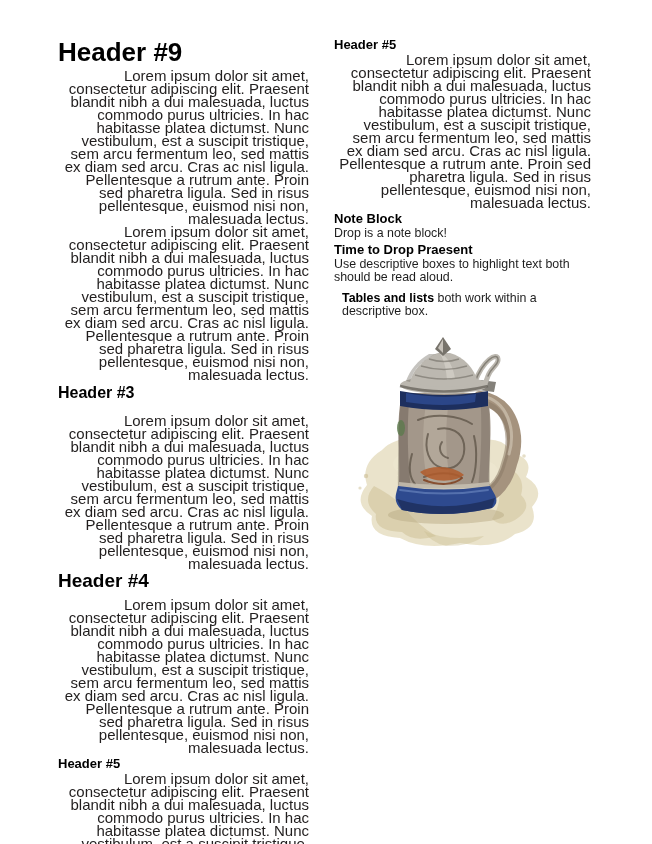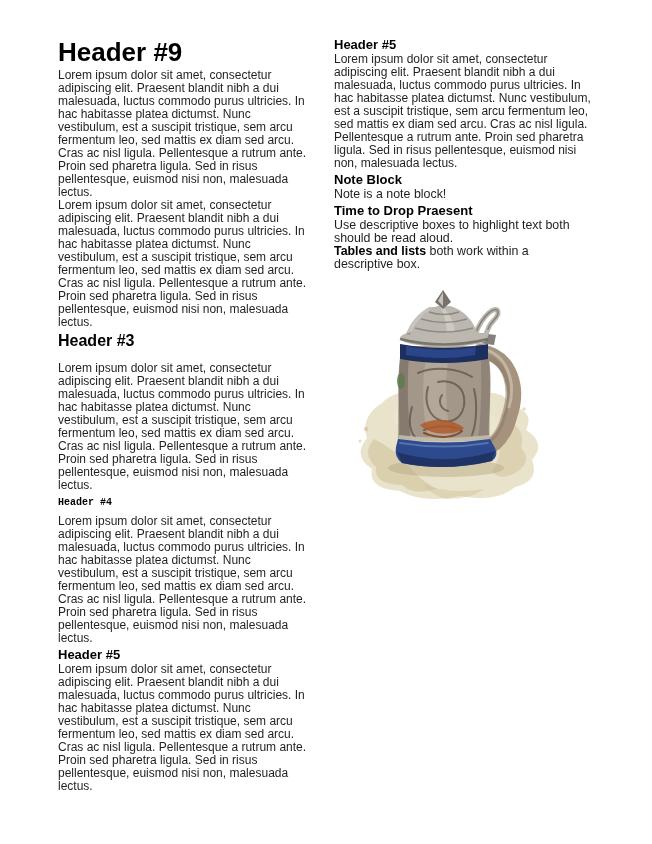--- a/index.html
+++ b/index.html
@@ -14,34 +14,35 @@
     position: relative;
     width: 652px; height: 844px;
     background: #ffffff;
   }
   .col { position: absolute; top: 38px; }
   .col-left  { left: 58px;  width: 251px; }
   .col-right { left: 334px; width: 257px; }
 
   p.body {
     margin: 0;
-    font-size: 12px;
+    font-size: 15px;
     line-height: 13.0px;
     color: #211e1e;
+    text-align: right;
   }
   h1, h2, h3, h4, h5 { color: #000; font-weight: 700; }
   h1 { font-size: 26px;   line-height: 28px; margin: 0 0 3px 0; }
   h2 { font-size: 20.5px; line-height: 23px; margin: 2px 0 2px 0; }
   h3 { font-size: 16px;   line-height: 18px; margin: 3px 0 12px 0; }
-  h4 { font-size: 10px; line-height: 15px; margin: 3px 0 5px 0; font-family: Liberation Mono, monospace; }
+  h4 { font-size: 19px; line-height: 15px; margin: 3px 0 10px 0; }
   h5 { font-size: 13px; line-height: 14px; margin: 3px 0 1px 0; }
   .col-right h5.first { margin-top: 0; }
 
   p.note-line { margin: 0; font-size: 12.4px; line-height: 13.0px; }
-  p.tables-line { margin: 0; font-size: 12.4px; line-height: 13.0px; }
+  p.tables-line { margin: 8px; font-size: 12.4px; line-height: 13.0px; }
   p.tables-line strong { font-weight: 700; color: #000; }
 
   .figure {
     position: relative;
     margin: 18px 0 0 20px;
     width: 196px; height: 215px;
   }
   .figure svg { display: block; }
 </style>
 </head>
@@ -63,21 +64,21 @@
 
     <h5>Header #5</h5>
     <p class="body">Lorem ipsum dolor sit amet, consectetur adipiscing elit. Praesent blandit nibh a dui malesuada, luctus commodo purus ultricies. In hac habitasse platea dictumst. Nunc vestibulum, est a suscipit tristique, sem arcu fermentum leo, sed mattis ex diam sed arcu. Cras ac nisl ligula. Pellentesque a rutrum ante. Proin sed pharetra ligula. Sed in risus pellentesque, euismod nisi non, malesuada lectus.</p>
   </div>
 
   <div class="col col-right">
     <h5 class="first">Header #5</h5>
     <p class="body">Lorem ipsum dolor sit amet, consectetur adipiscing elit. Praesent blandit nibh a dui malesuada, luctus commodo purus ultricies. In hac habitasse platea dictumst. Nunc vestibulum, est a suscipit tristique, sem arcu fermentum leo, sed mattis ex diam sed arcu. Cras ac nisl ligula. Pellentesque a rutrum ante. Proin sed pharetra ligula. Sed in risus pellentesque, euismod nisi non, malesuada lectus.</p>
 
     <h5>Note Block</h5>
-    <p class="note-line">Note is a note block!</p>
+    <p class="note-line">Drop is a note block!</p>
 
     <h5>Time to Drop Praesent</h5>
     <p class="note-line">Use descriptive boxes to highlight text both should be read aloud.</p>
 
     <p class="tables-line"><strong>Tables and lists</strong><span> both work within a descriptive box.</span></p>
 
     <div class="figure" aria-label="Ceramic beer stein with pewter lid, blue bands and carved relief on a tan watercolor wash">
       <svg width="196" height="215" viewBox="0 0 196 215" xmlns="http://www.w3.org/2000/svg">
 
         <g>

